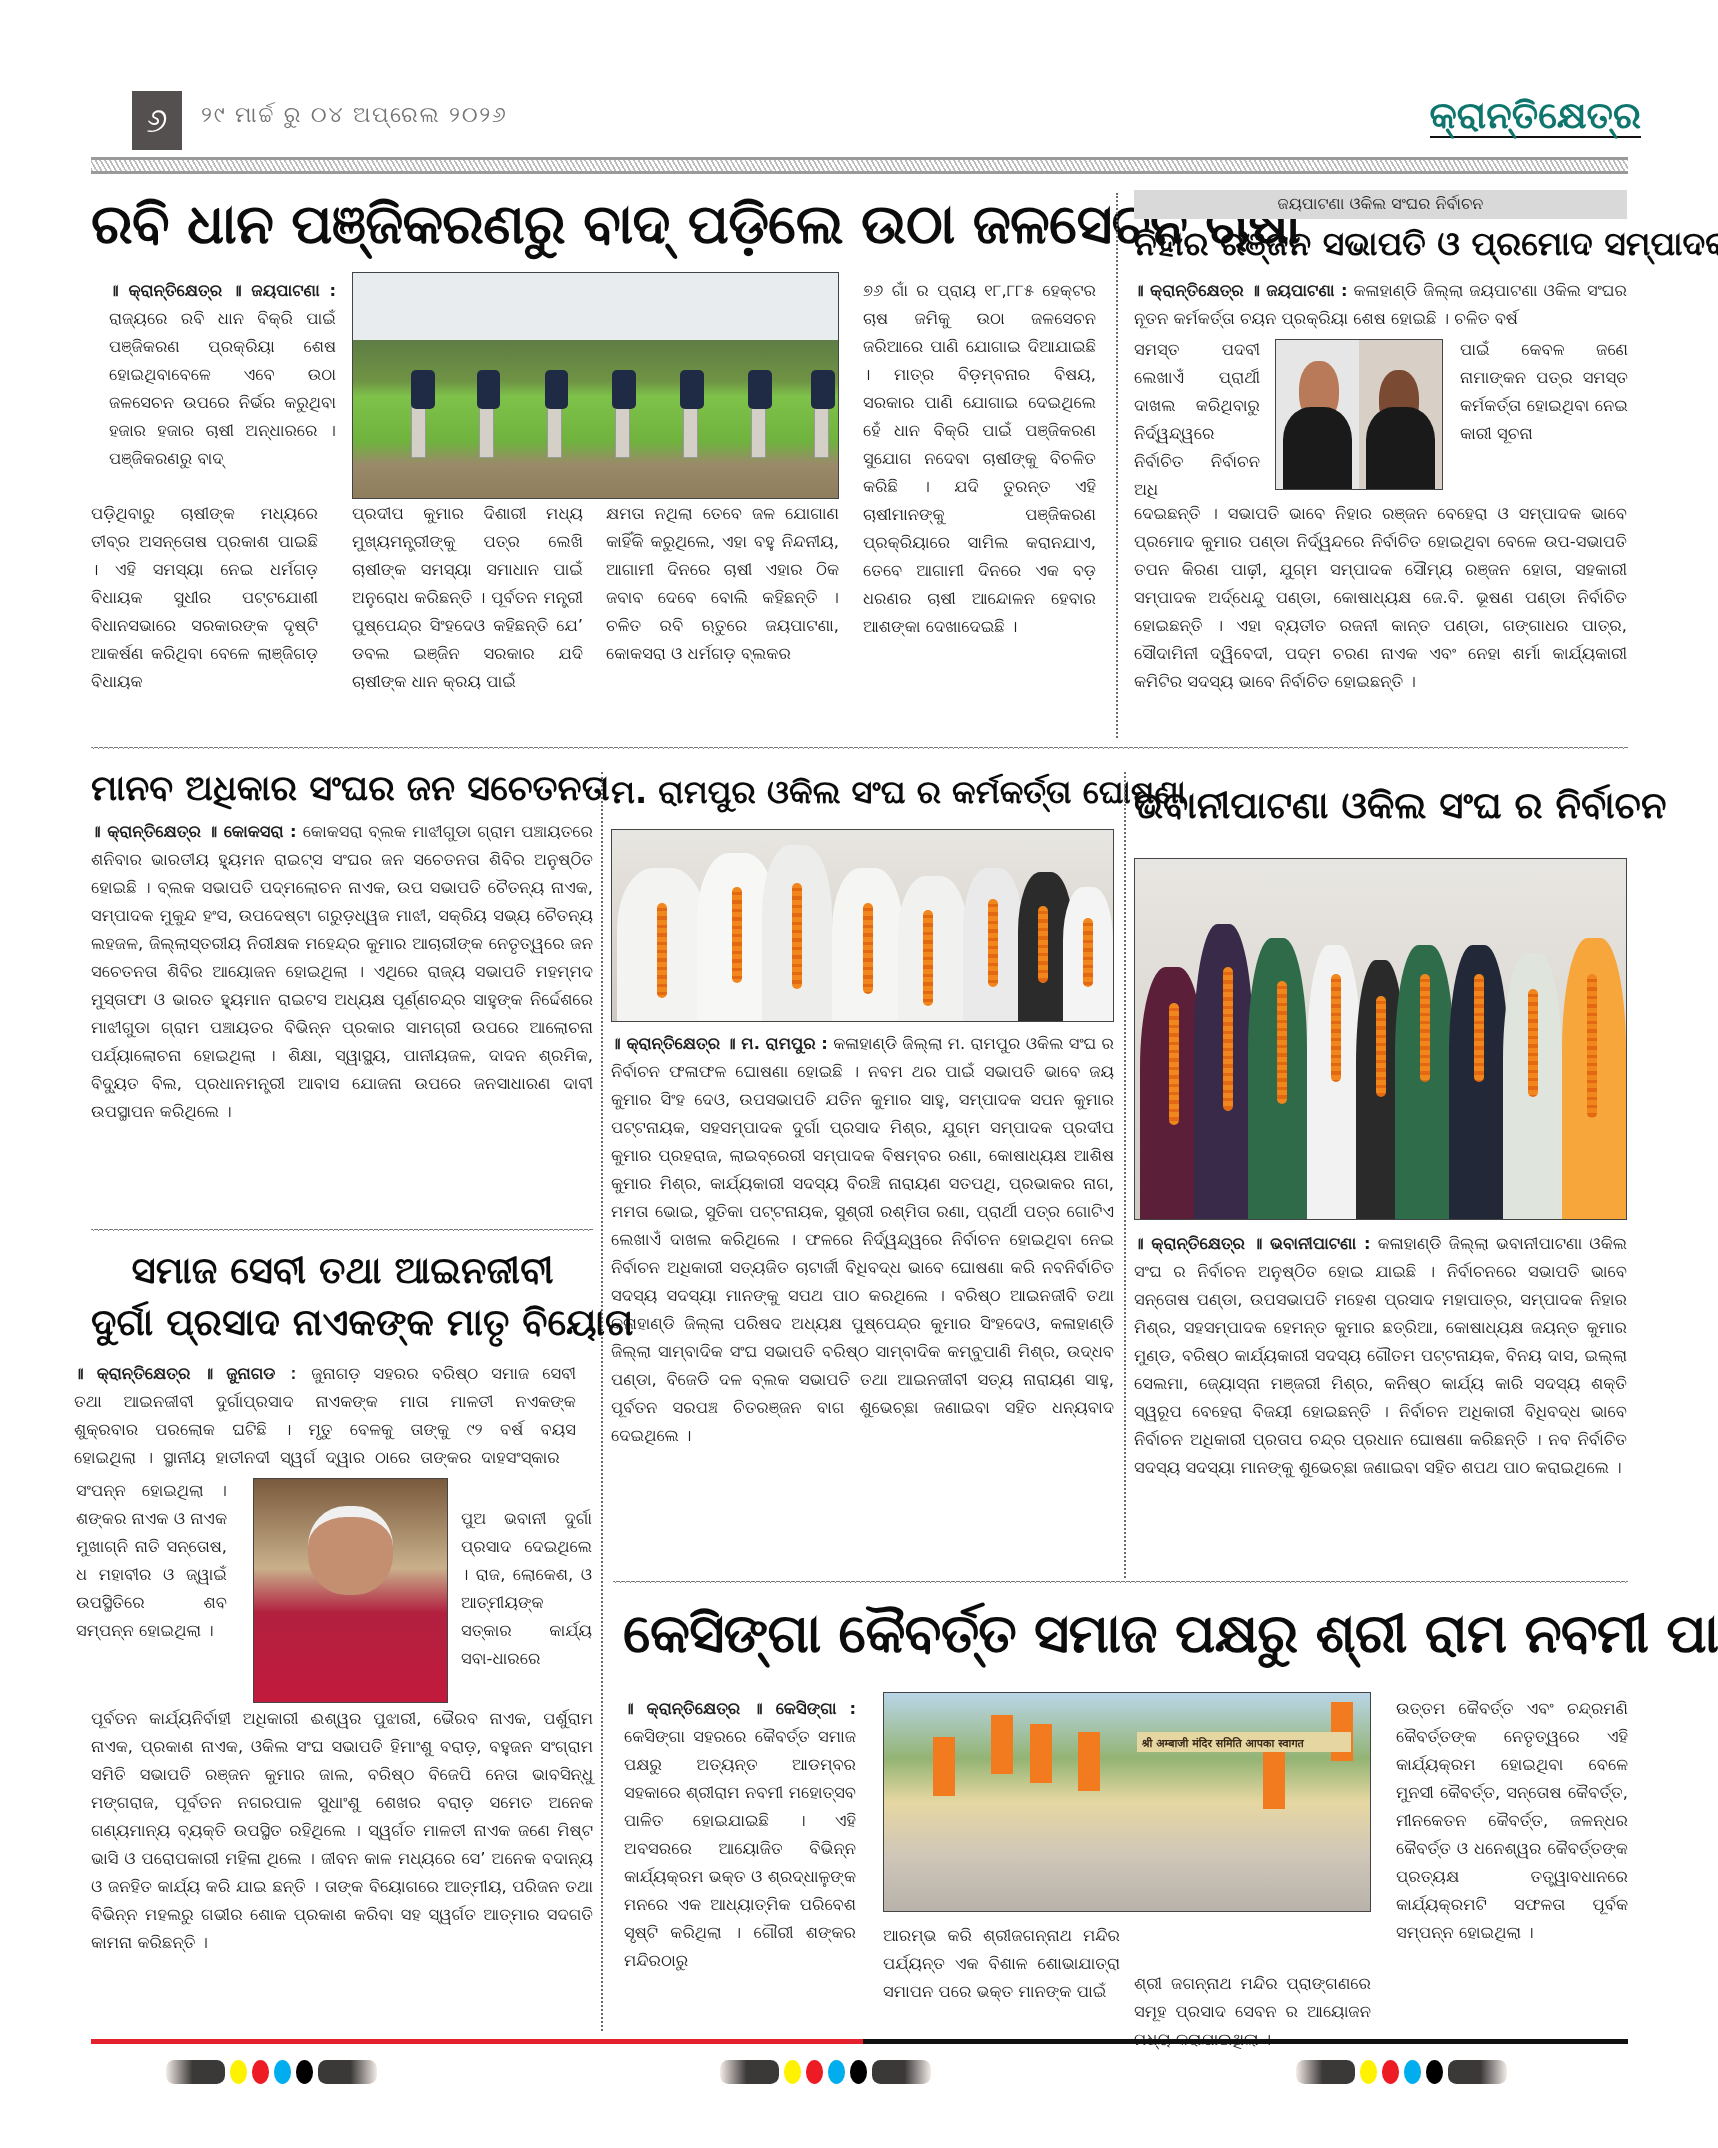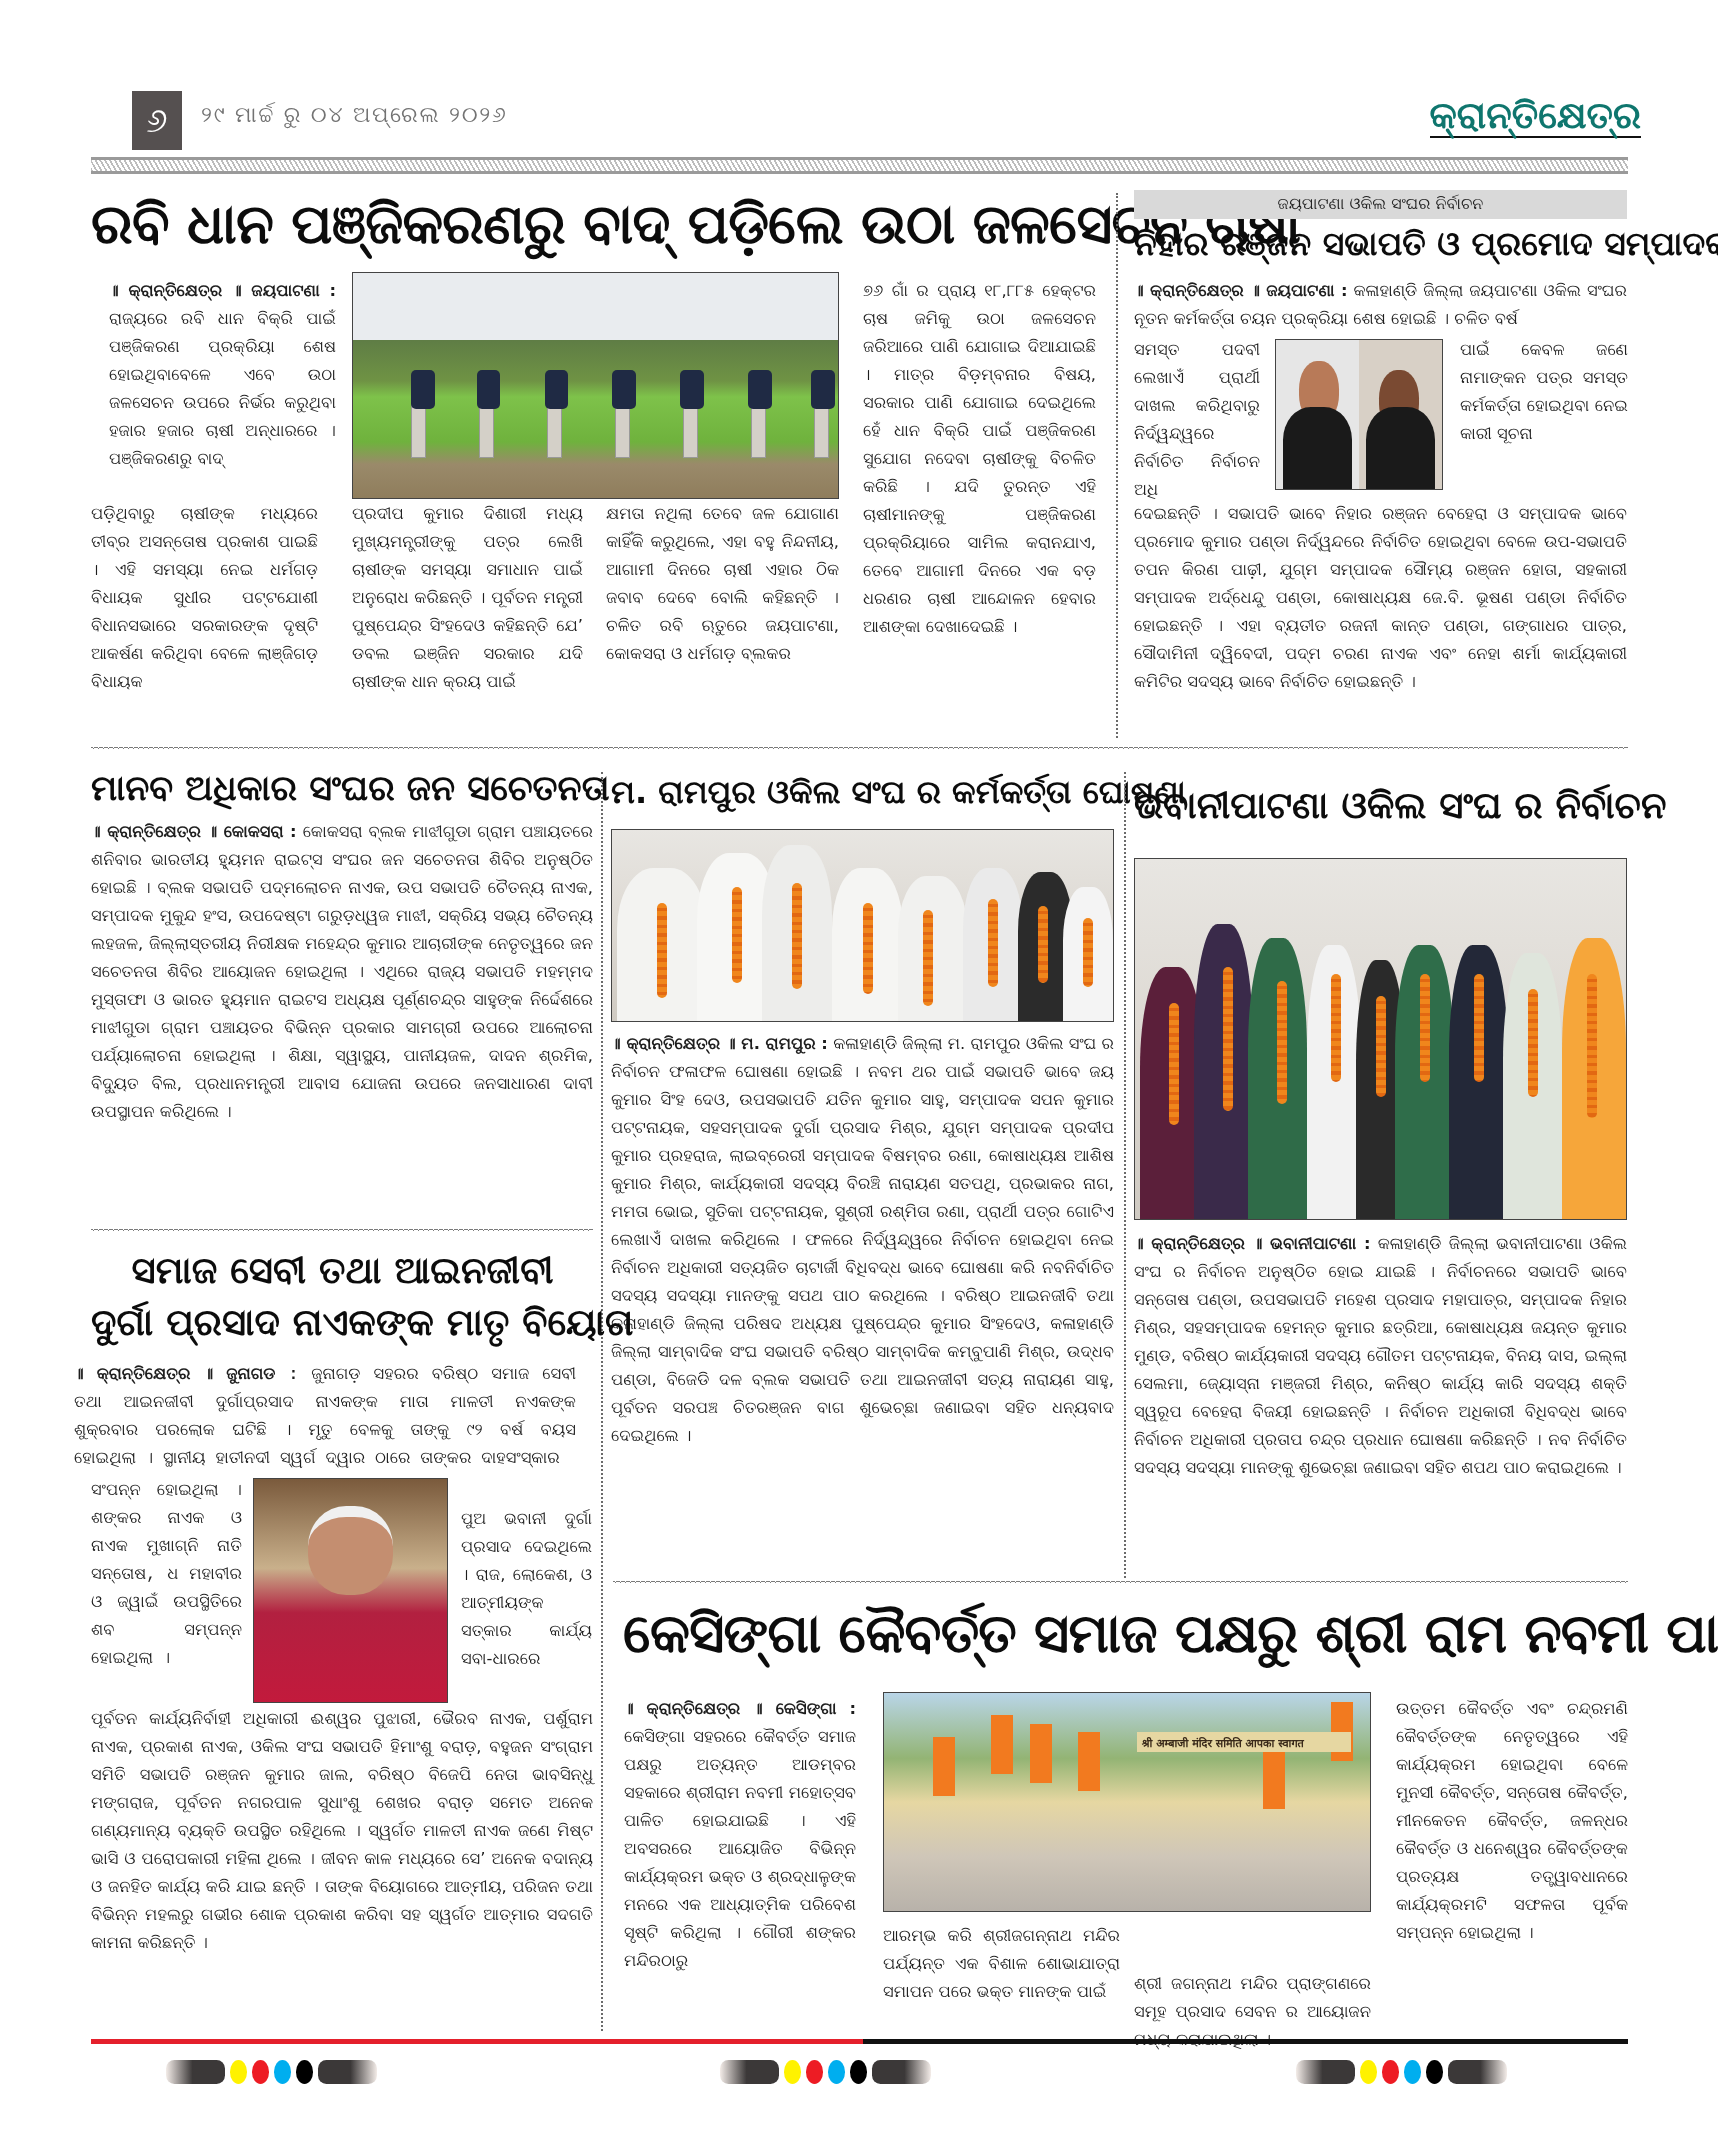--- a/index.html
+++ b/index.html
@@ -181,21 +181,21 @@
 </div>
 
 <div class="abs wavy" style="left:91px;top:1227px;width:502px;"></div>
 
 <h2 class="abs hl hl-s5a">ସମାଜ ସେବୀ ତଥା ଆଇନଜୀବୀ</h2>
 <h2 class="abs hl hl-s5b">ଦୁର୍ଗା ପ୍ରସାଦ ନାଏକଙ୍କ ମାତୃ ବିୟୋଗ</h2>
 <div class="abs txt" style="left:74px;top:1361px;width:502px;font-family:Liberation Mono, monospace;">
   <span class="dateline">॥ କ୍ରାନ୍ତିକ୍ଷେତ୍ର ॥ ଜୁନାଗଡ :</span>
   <span>ଜୁନାଗଡ଼ ସହରର ବରିଷ୍ଠ ସମାଜ ସେବୀ ତଥା ଆଇନଜୀବୀ ଦୁର୍ଗାପ୍ରସାଦ ନାଏକଙ୍କ ମାତା ମାଳତୀ ନଏକଙ୍କ ଶୁକ୍ରବାର ପରଲୋକ ଘଟିଛି । ମୃତୁ ବେଳକୁ ତାଙ୍କୁ ୯୨ ବର୍ଷ ବୟସ ହୋଇଥିଲା । ସ୍ଥାନୀୟ ହାତୀନଦୀ ସ୍ୱର୍ଗ ଦ୍ୱାର ଠାରେ ତାଙ୍କର ଦାହସଂସ୍କାର</span>
 </div>
-<div class="abs txt" style="left:91px;top:1477px;width:151px;font-family:Liberation Mono, monospace;">ସଂପନ୍ନ ହୋଇଥିଲା । ଶଙ୍କର ନାଏକ ଓ ନାଏକ ମୁଖାଗ୍ନି ନାତି ସନ୍ତୋଷ, ଧ ମହାବୀର ଓ ଜ୍ୱାଇଁ ଉପସ୍ଥିତିରେ ଶବ ସମ୍ପନ୍ନ ହୋଇଥିଲା ।</div>
+<div class="abs txt" style="left:76px;top:1477px;width:151px;">ସଂପନ୍ନ ହୋଇଥିଲା । ଶଙ୍କର ନାଏକ ଓ ନାଏକ ମୁଖାଗ୍ନି ନାତି ସନ୍ତୋଷ, ଧ ମହାବୀର ଓ ଜ୍ୱାଇଁ ଉପସ୍ଥିତିରେ ଶବ ସମ୍ପନ୍ନ ହୋଇଥିଲା ।</div>
 <div class="abs photo ph-mother" style="left:253px;top:1478px;width:195px;height:225px;">
   <div style="position:absolute;left:28%;top:12%;width:44%;height:40%;background:#c48e70;border-radius:45%;border-top:11.7px solid #f0f0f0;"></div>
 </div>
 <div class="abs txt" style="left:461px;top:1477px;width:131px;margin-top:28px;">ପୁଅ ଭବାନୀ ଦୁର୍ଗା ପ୍ରସାଦ ଦେଇଥିଲେ । ରାଜ, ଲୋକେଶ, ଓ ଆତ୍ମୀୟଙ୍କ ସତ୍କାର କାର୍ଯ୍ୟ ସବା-ଧାରରେ</div>
 <div class="abs txt" style="left:91px;top:1705px;width:502px;">ପୂର୍ବତନ କାର୍ଯ୍ୟନିର୍ବାହୀ ଅଧିକାରୀ ଈଶ୍ୱର ପୁଝାରୀ, ଭୈରବ ନାଏକ, ପର୍ଶୁରାମ ନାଏକ, ପ୍ରକାଶ ନାଏକ, ଓକିଲ ସଂଘ ସଭାପତି ହିମାଂଶୁ ବରାଡ଼, ବହୁଜନ ସଂଗ୍ରାମ ସମିତି ସଭାପତି ରଞ୍ଜନ କୁମାର ଜାଲ, ବରିଷ୍ଠ ବିଜେପି ନେତା ଭାବସିନ୍ଧୁ ମଙ୍ଗରାଜ, ପୂର୍ବତନ ନଗରପାଳ ସୁଧାଂଶୁ ଶେଖର ବରାଡ଼ ସମେତ ଅନେକ ଗଣ୍ୟମାନ୍ୟ ବ୍ୟକ୍ତି ଉପସ୍ଥିତ ରହିଥିଲେ । ସ୍ୱର୍ଗତ ମାଳତୀ ନାଏକ ଜଣେ ମିଷ୍ଟ ଭାସି ଓ ପରୋପକାରୀ ମହିଳା ଥିଲେ । ଜୀବନ କାଳ ମଧ୍ୟରେ ସେ’ ଅନେକ ବଦାନ୍ୟ ଓ ଜନହିତ କାର୍ଯ୍ୟ କରି ଯାଇ ଛନ୍ତି । ତାଙ୍କ ବିୟୋଗରେ ଆତ୍ମୀୟ, ପରିଜନ ତଥା ବିଭିନ୍ନ ମହଲରୁ ଗଭୀର ଶୋକ ପ୍ରକାଶ କରିବା ସହ ସ୍ୱର୍ଗତ ଆତ୍ମାର ସଦଗତି କାମନା କରିଛନ୍ତି ।</div>
 
 <div class="abs wavy" style="left:613px;top:1579px;width:1015px;"></div>
 
 <h2 class="abs hl hl-s6">କେସିଙ୍ଗା କୈବର୍ତ୍ତ ସମାଜ ପକ୍ଷରୁ ଶ୍ରୀ ରାମ ନବମୀ ପାଳିତ</h2>
 <div class="abs txt" style="left:624px;top:1695px;width:232px;">

